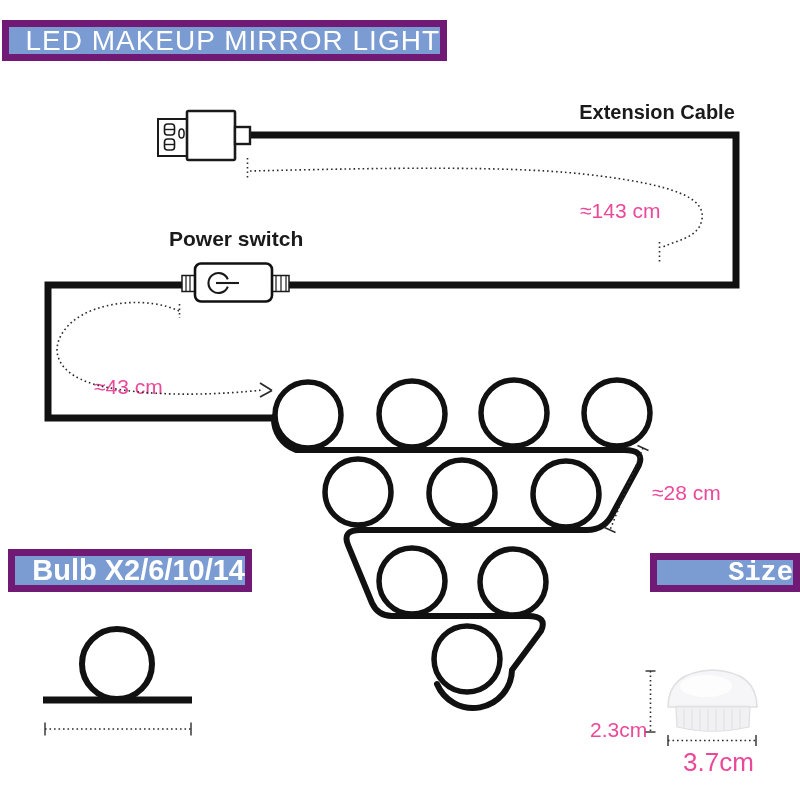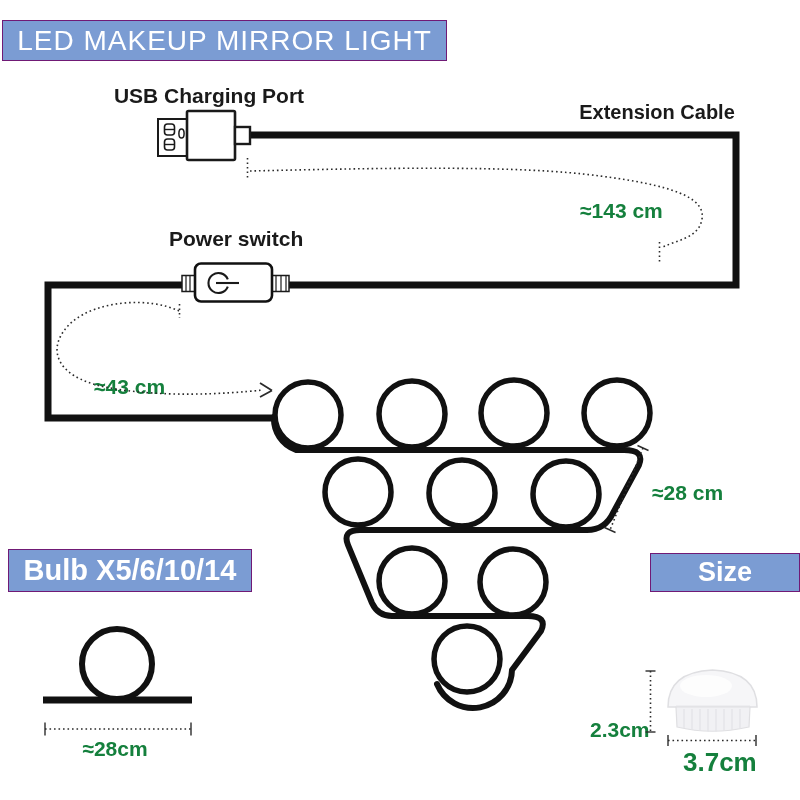--- a/index.html
+++ b/index.html
@@ -2,60 +2,58 @@
 <html><head>
 <meta charset="utf-8">
 <style>
   html,body { margin:0; padding:0; background:#ffffff; }
   .stage {
     position:relative; width:800px; height:800px; background:#ffffff;
     font-family:"Liberation Sans", sans-serif; overflow:hidden;
   }
   .banner {
     position:absolute; background:#7b9cd3; color:#ffffff;
-    display:flex; align-items:center; justify-content:center;
-    border:1px solid #701a75; box-sizing:border-box;
+    display:flex; align-items:center; justify-content:flex-end;
+    border:7px solid #701a75; box-sizing:border-box;
   }
   .banner.title-banner { left:2px; top:20px; width:445px; height:41px;
     font-size:28px; font-weight:400; letter-spacing:1px; }
   .banner.bulb-banner { left:8px; top:549px; width:244px; height:43px;
     font-size:29px; font-weight:700; }
   .banner.size-banner { left:650px; top:553px; width:150px; height:39px;
-    font-size:27px; font-weight:700; }
+    font-size:27px; font-weight:700;font-family:Liberation Mono, monospace; }
   .label { position:absolute; color:#1a1a1a; font-weight:700; font-size:21px;
     white-space:nowrap; }
   .label.center { text-align:center; }
-  .measure { position:absolute; color:#15803d; font-weight:700; font-size:21px;
+  .measure { position:absolute; color:#ec4899; font-weight:400; font-size:21px;
     white-space:nowrap; }
   .measure.center { text-align:center; }
   svg.art { position:absolute; left:0; top:0; }
 </style>
 </head>
 <body>
 
 <div class="stage">
 
   <div class="banner title-banner">
     <span>LED MAKEUP MIRROR LIGHT</span>
   </div>
   <div class="banner bulb-banner">
-    <span>Bulb X5/6/10/14</span>
+    <span>Bulb X2/6/10/14</span>
   </div>
   <div class="banner size-banner">
     <span>Size</span>
   </div>
 
-  <div class="label center" style="left:109px; top:84px; width:200px;">USB Charging Port</div>
   <div class="label center" style="left:577px; top:101px; width:160px; font-size:20px;">Extension Cable</div>
   <div class="label center" style="left:169px; top:227px; width:130px;">Power switch</div>
 
   <div class="measure" style="left:580px; top:199px;">≈143 cm</div>
   <div class="measure" style="left:94px; top:343px;margin-top:32px;">≈43 cm</div>
   <div class="measure" style="left:632px; top:481px;margin-left:20px;">≈28 cm</div>
-  <div class="measure center" style="left:45px; top:737px; width:140px;">≈28cm</div>
   <div class="measure" style="left:590px; top:718px;">2.3cm</div>
   <div class="measure" style="left:683px; top:747px; font-size:26px;">3.7cm</div>
 
   <svg class="art" width="800" height="800" viewBox="0 0 800 800">
 
     <path d="M 250 135 H 736 V 285 H 48 V 418 H 275" fill="none" stroke="#111111" stroke-width="7" stroke-linejoin="miter"></path>
 
     <g>
       <rect x="158" y="119" width="30" height="37" fill="#ffffff" stroke="#1a1a1a" stroke-width="2"></rect>
       <rect x="187" y="111" width="48" height="49" rx="1.5" fill="#ffffff" stroke="#1a1a1a" stroke-width="2.6"></rect>

